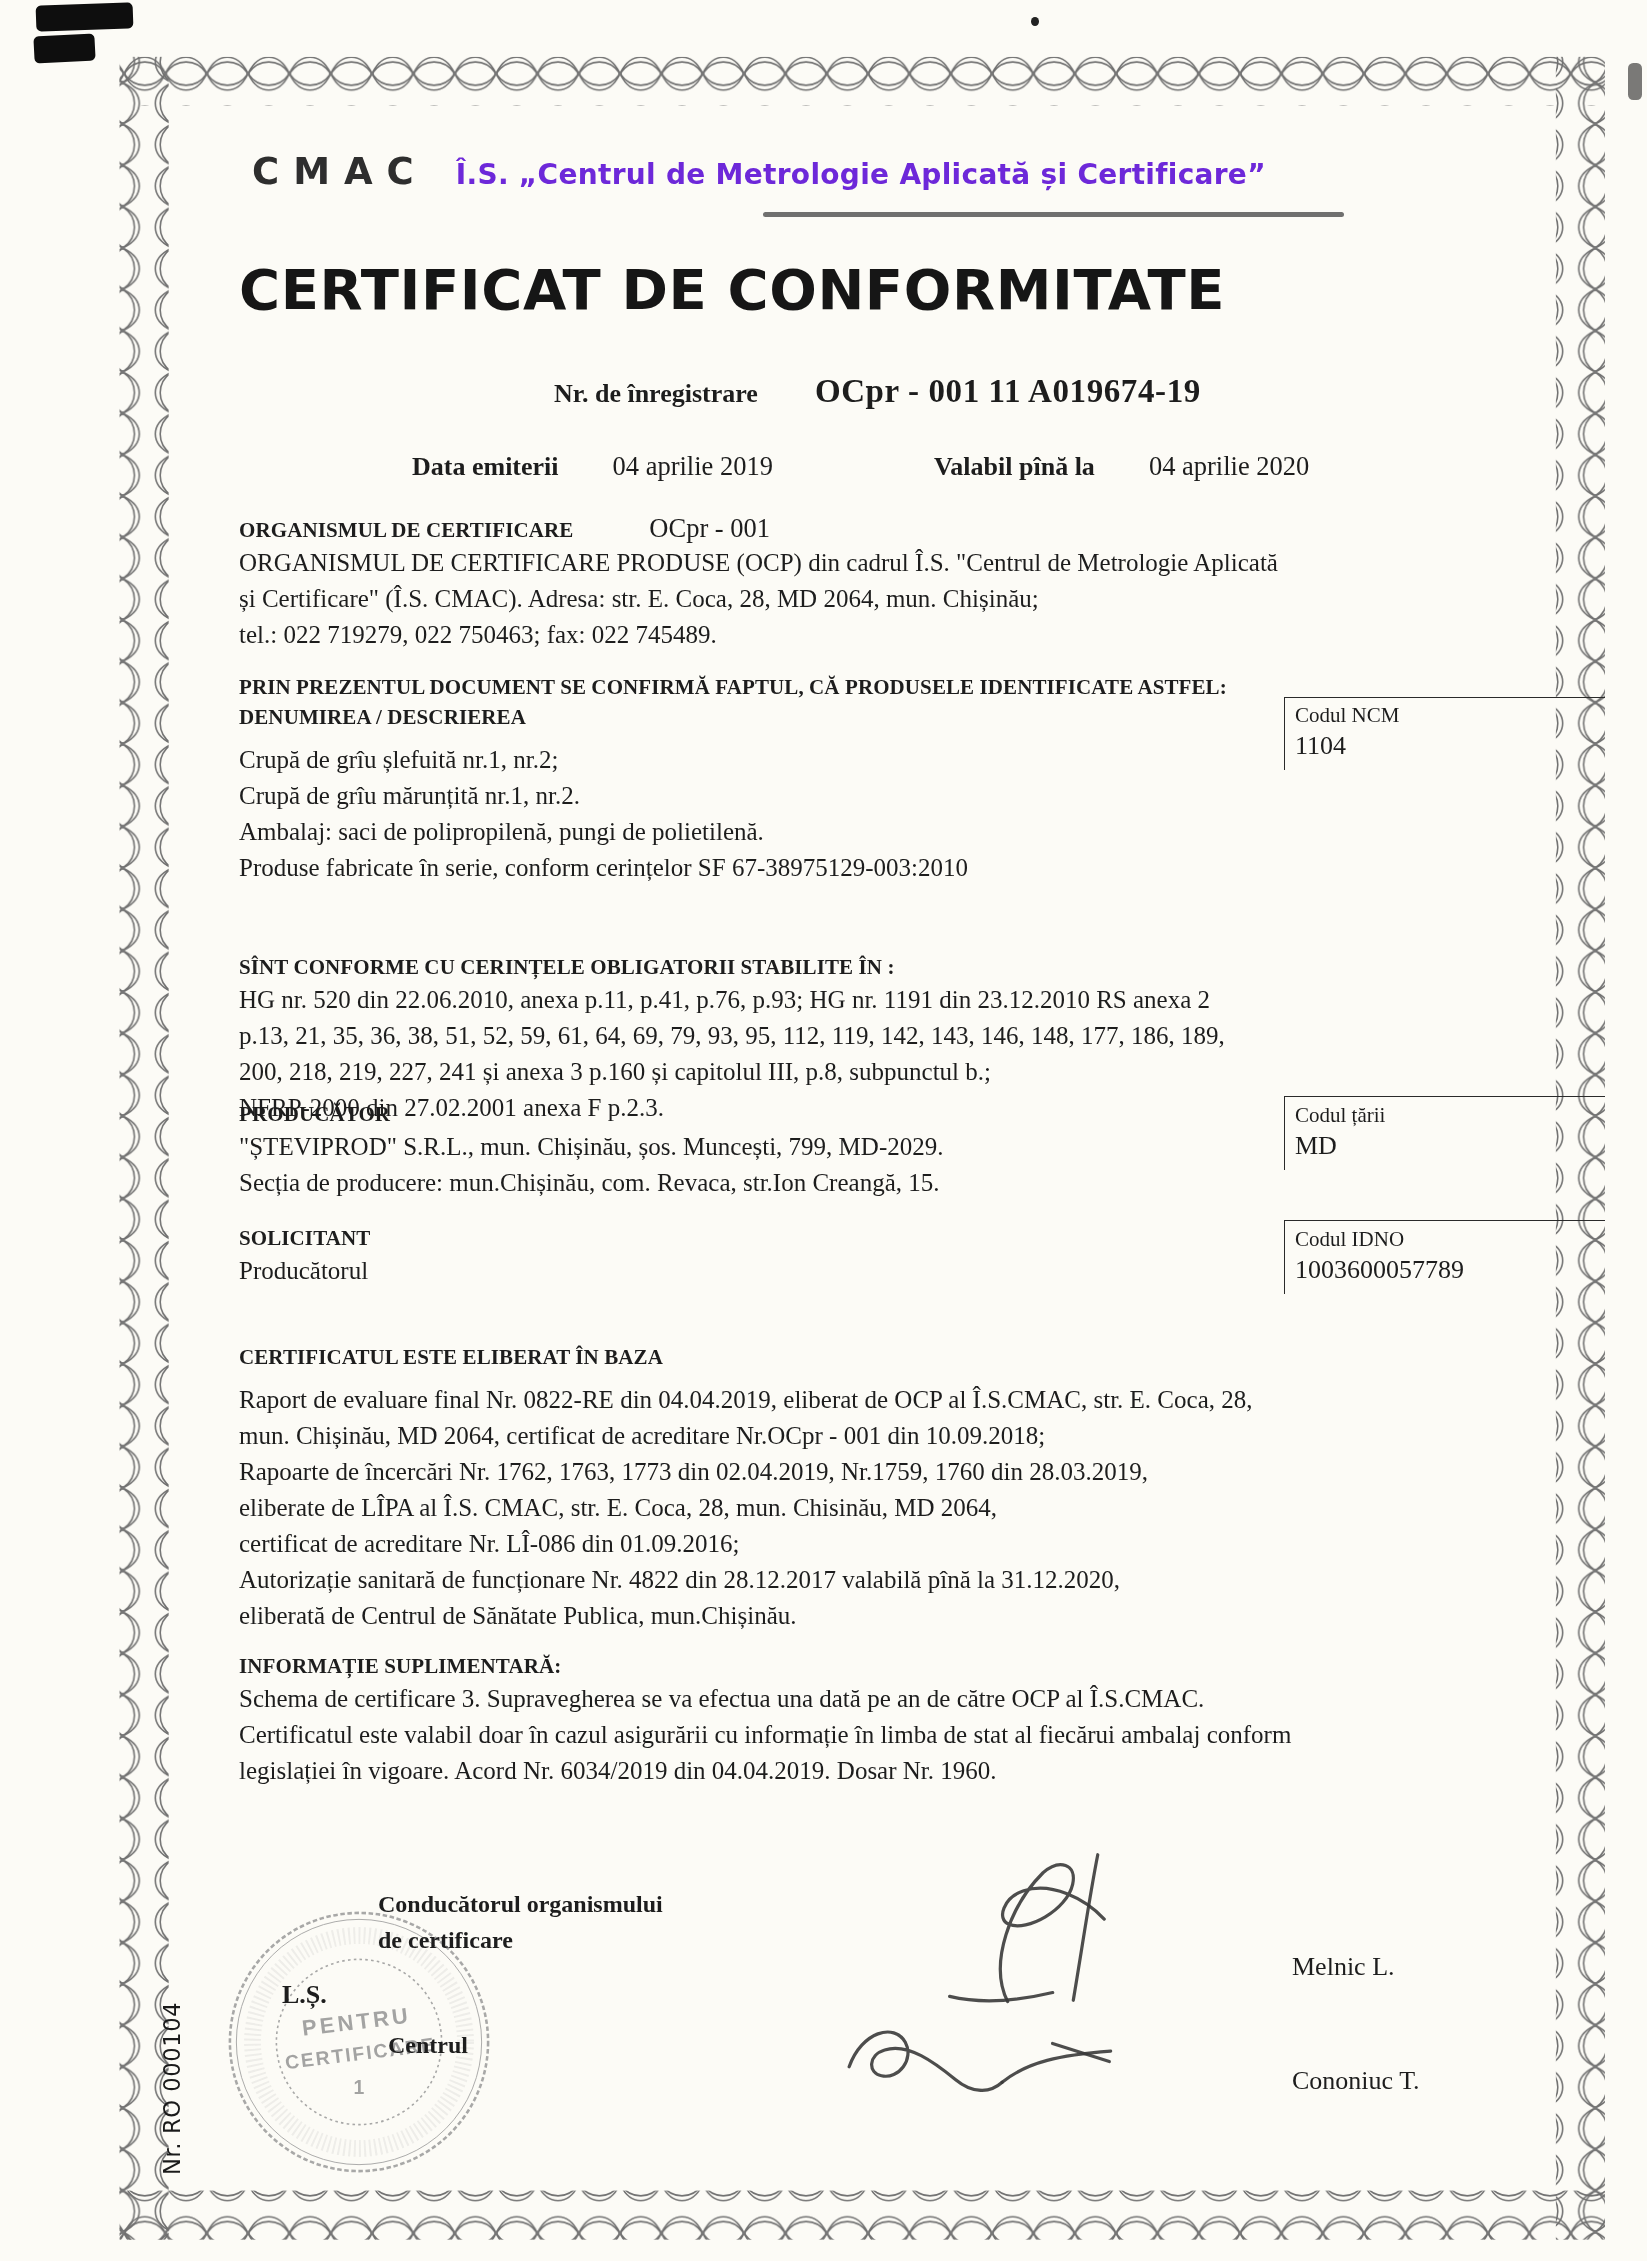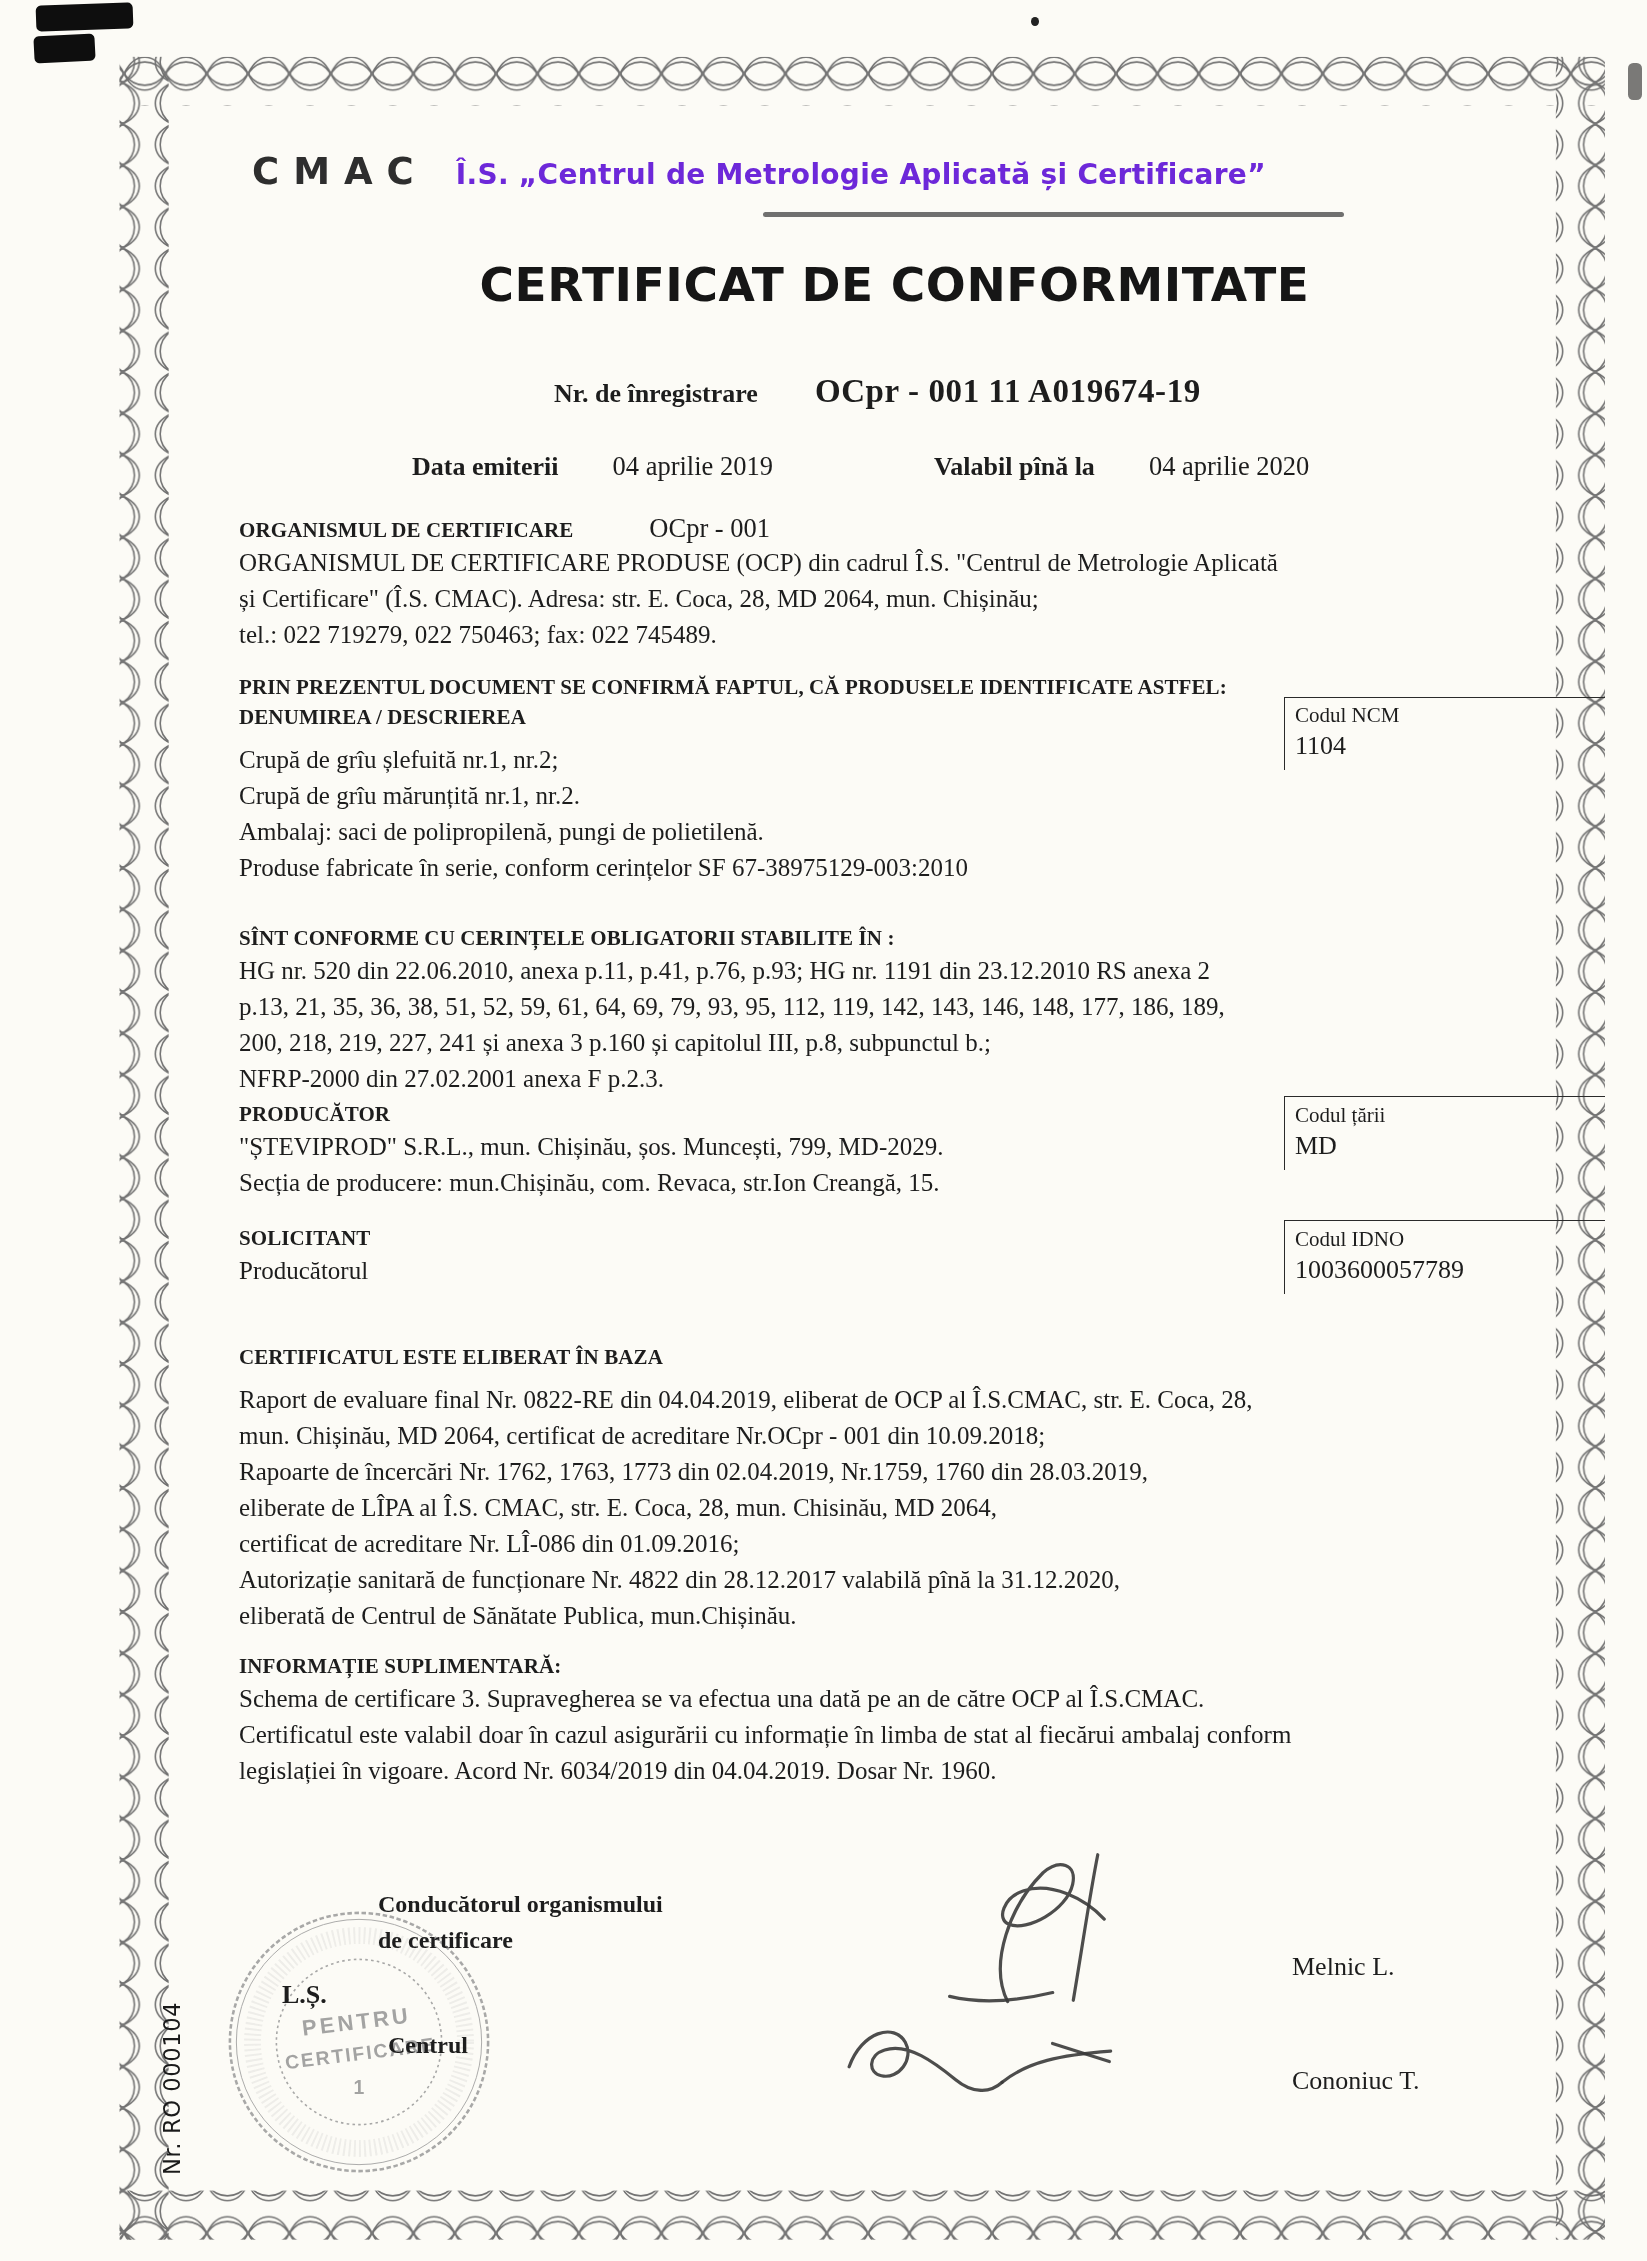--- a/index.html
+++ b/index.html
@@ -17,22 +17,22 @@
   
   .scan-mark{position:absolute;background:#0e0e0e;border-radius:5.2px;}
   .scan-dot{position:absolute;background:#222;border-radius:50%;}
 
   
   .header{position:absolute;left:239px;top:150px;width:1311px;display:flex;align-items:baseline;padding-left:13px;}
   .cmac{font-family:"DejaVu Sans",sans-serif;font-weight:bold;font-size:37px;letter-spacing:14px;color:#2e2e2e;}
   .orgname{font-family:"DejaVu Sans",sans-serif;font-weight:bold;font-size:28px;color:#6d28d9;margin-left:28px;letter-spacing:0.3px;}
   .header-underline{position:absolute;left:524px;top:62px;width:581px;height:5.2px;background:#575757;border-radius:2.6px;opacity:.85;}
 
-  .title{position:absolute;left:239px;top:257px;width:1311px;text-align:center;
-    font-family:"DejaVu Sans",sans-serif;font-weight:bold;font-size:47px;letter-spacing:0.6px;color:#161616;}
+  .title{position:absolute;left:239px;top:257px;width:1311px;
+    font-family:"DejaVu Sans",sans-serif;font-weight:bold;font-size:56px;letter-spacing:0.6px;color:#161616;}
 
   .reg-row{position:absolute;left:239px;top:373px;width:1311px;display:flex;align-items:baseline;padding-left:315px;}
   .reg-label{font-weight:bold;font-size:26px;}
   .reg-value{font-weight:bold;font-size:33px;margin-left:57px;letter-spacing:0.6px;}
 
   .date-row{position:absolute;left:239px;top:451px;width:1311px;display:flex;align-items:baseline;padding-left:173px;}
   .dr-label{font-weight:bold;font-size:26px;}
   .dr-value{font-size:26.5px;margin-left:54px;}
   .dr-label2{margin-left:161px;}
 
@@ -130,21 +130,21 @@
     <div class="body-line first-body">Crupă de grîu șlefuită nr.1, nr.2;</div>
     <div class="body-line">Crupă de grîu mărunțită nr.1, nr.2.</div>
     <div class="body-line">Ambalaj: saci de polipropilenă, pungi de polietilenă.</div>
     <div class="body-line">Produse fabricate în serie, conform cerințelor SF 67-38975129-003:2010</div>
     <div class="code-box" style="top:24.5px;">
       <div class="code-label">Codul NCM</div>
       <div class="code-value">1104</div>
     </div>
   </section>
 
-  <section class="sec" style="top:923px;">
+  <section class="sec" style="top:952px;">
     <div class="h-line">SÎNT CONFORME CU CERINȚELE OBLIGATORII STABILITE ÎN :</div>
     <div class="body-line">HG nr. 520 din 22.06.2010, anexa p.11, p.41, p.76, p.93; HG nr. 1191 din 23.12.2010 RS anexa 2</div>
     <div class="body-line">p.13, 21, 35, 36, 38, 51, 52, 59, 61, 64, 69, 79, 93, 95, 112, 119, 142, 143, 146, 148, 177, 186, 189,</div>
     <div class="body-line">200, 218, 219, 227, 241 și anexa 3 p.160 și capitolul III, p.8, subpunctul b.;</div>
     <div class="body-line">NFRP-2000 din 27.02.2001 anexa F p.2.3.</div>
   </section>
 
   <section class="sec" style="top:1099px;">
     <div class="h-line">PRODUCĂTOR</div>
     <div class="body-line">"ȘTEVIPROD" S.R.L., mun. Chișinău, șos. Muncești, 799, MD-2029.</div>

